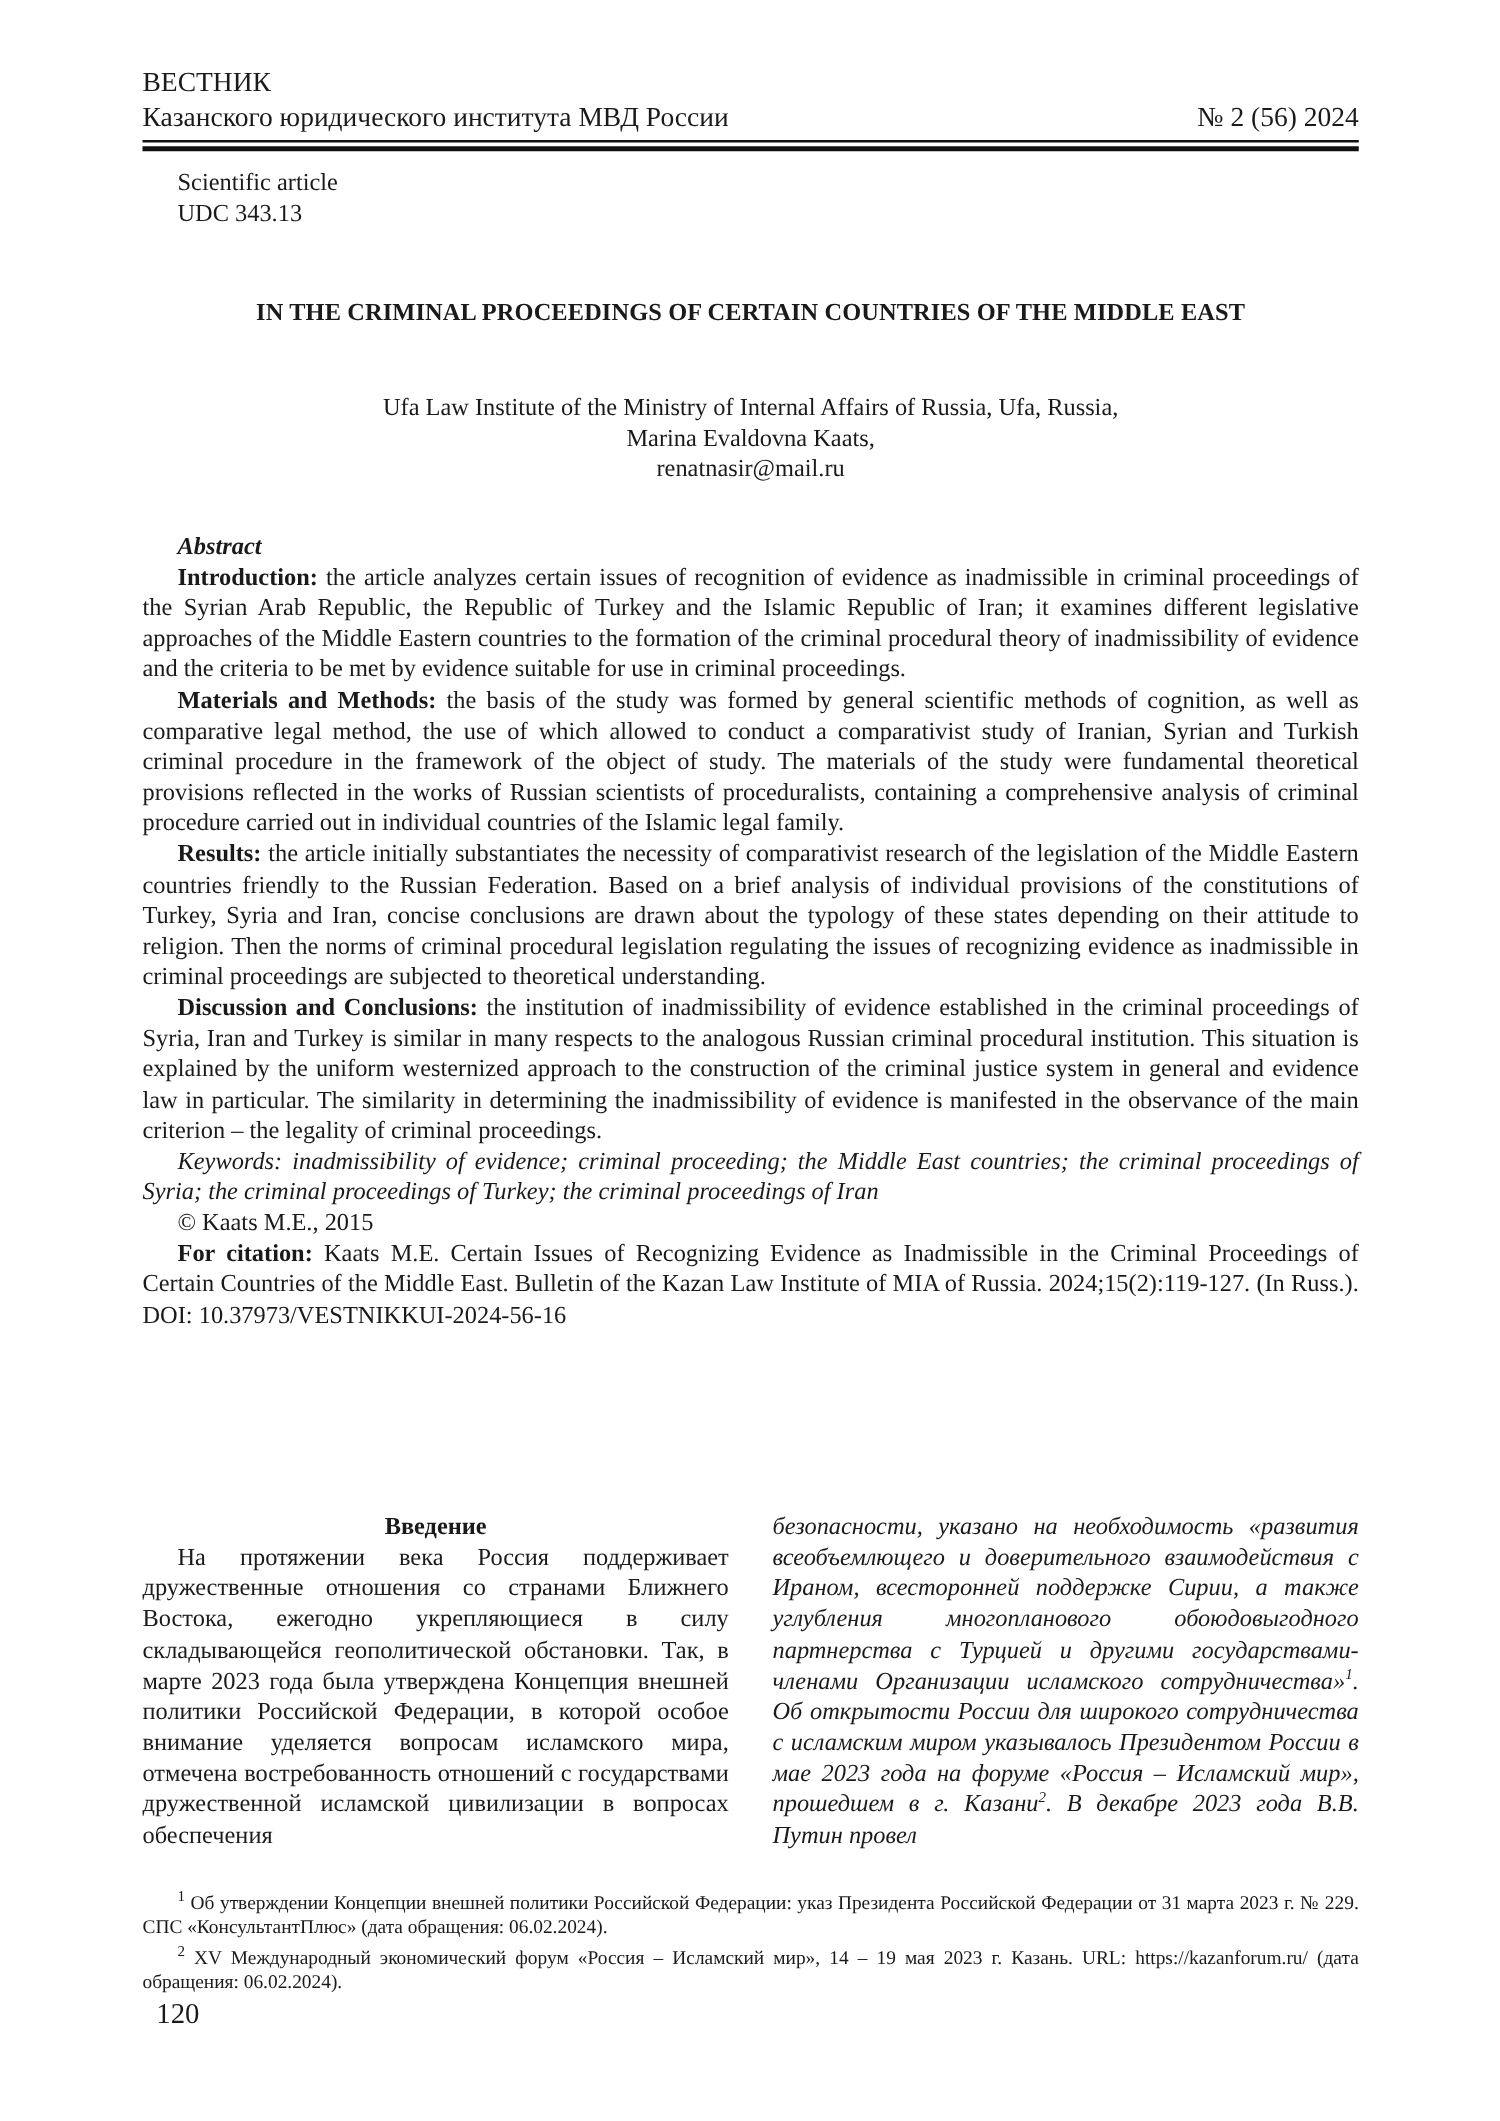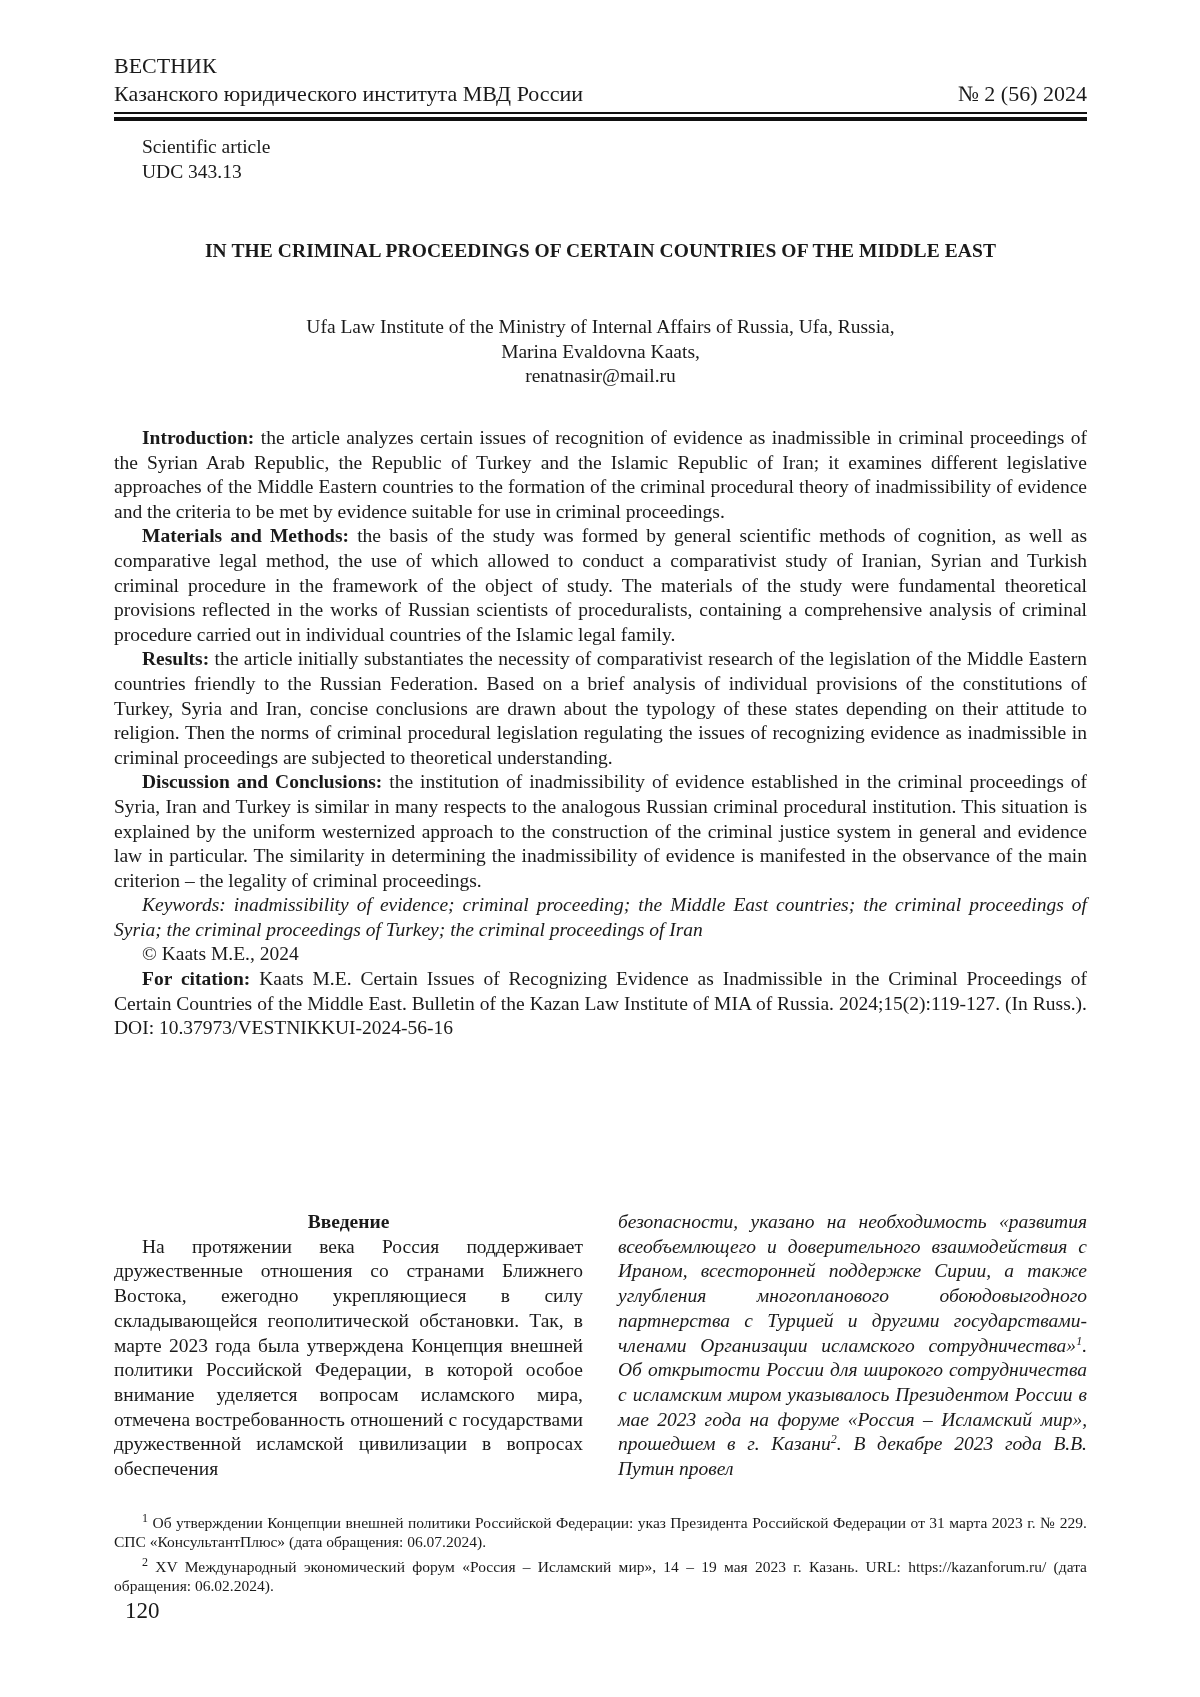--- a/index.html
+++ b/index.html
@@ -67,38 +67,39 @@
     <div>IN THE CRIMINAL PROCEEDINGS OF CERTAIN COUNTRIES OF THE MIDDLE EAST</div>
   </div>
 
   <div class="author">
     <div>Ufa Law Institute of the Ministry of Internal Affairs of Russia, Ufa, Russia,</div>
     <div>Marina Evaldovna Kaats,</div>
     <div>renatnasir@mail.ru</div>
   </div>
 
   <div class="abstract">
+    <p class="ab-head">Abstract</p>
     <p><b>Introduction:</b><span> the article analyzes certain issues of recognition of evidence as inadmissible in criminal proceedings of the Syrian Arab Republic, the Republic of Turkey and the Islamic Republic of Iran; it examines different legislative approaches of the Middle Eastern countries to the formation of the criminal procedural theory of inadmissibility of evidence and the criteria to be met by evidence suitable for use in criminal proceedings.</span></p>
     <p><b>Materials and Methods:</b><span> the basis of the study was formed by general scientific methods of cognition, as well as comparative legal method, the use of which allowed to conduct a comparativist study of Iranian, Syrian and Turkish criminal procedure in the framework of the object of study. The materials of the study were fundamental theoretical provisions reflected in the works of Russian scientists of proceduralists, containing a comprehensive analysis of criminal procedure carried out in individual countries of the Islamic legal family.</span></p>
     <p><b>Results:</b><span> the article initially substantiates the necessity of comparativist research of the legislation of the Middle Eastern countries friendly to the Russian Federation. Based on a brief analysis of individual provisions of the constitutions of Turkey, Syria and Iran, concise conclusions are drawn about the typology of these states depending on their attitude to religion. Then the norms of criminal procedural legislation regulating the issues of recognizing evidence as inadmissible in criminal proceedings are subjected to theoretical understanding.</span></p>
     <p><b>Discussion and Conclusions:</b><span> the institution of inadmissibility of evidence established in the criminal proceedings of Syria, Iran and Turkey is similar in many respects to the analogous Russian criminal procedural institution. This situation is explained by the uniform westernized approach to the construction of the criminal justice system in general and evidence law in particular. The similarity in determining the inadmissibility of evidence is manifested in the observance of the main criterion – the legality of criminal proceedings.</span></p>
     <p class="kw">Keywords: inadmissibility of evidence; criminal proceeding; the Middle East countries; the criminal proceedings of Syria; the criminal proceedings of Turkey; the criminal proceedings of Iran</p>
-    <p>© Kaats M.E., 2024</p>
+    <p>© Kaats M.E., 2015</p>
     <p><b>For citation:</b><span> Kaats M.E. Certain Issues of Recognizing Evidence as Inadmissible in the Criminal Proceedings of Certain Countries of the Middle East. Bulletin of the Kazan Law Institute of MIA of Russia. 2024;15(2):119-127. (In Russ.). DOI: 10.37973/VESTNIKKUI-2024-56-16</span></p>
   </div>
 
   <div class="cols">
     <div class="col">
       <h3>Введение</h3>
       <p>На протяжении века Россия поддерживает дружественные отношения со странами Ближнего Востока, ежегодно укрепляющиеся в силу складывающейся геополитической обстановки. Так, в марте 2023 года была утверждена Концепция внешней политики Российской Федерации, в которой особое внимание уделяется вопросам исламского мира, отмечена востребованность отношений с государствами дружественной исламской цивилизации в вопросах обеспечения</p>
     </div>
     <div class="col">
       <p class="noind"><span>безопасности, указано на необходимость «развития всеобъемлющего и доверительного взаимодействия с Ираном, всесторонней поддержке Сирии, а также углубления многопланового обоюдовыгодного партнерства с Турцией и другими государствами-членами Организации исламского сотрудничества»</span><sup>1</sup><span>. Об открытости России для широкого сотрудничества с исламским миром указывалось Президентом России в мае 2023 года на форуме «Россия – Исламский мир», прошедшем в г. Казани</span><sup>2</sup><span>. В декабре 2023 года В.В. Путин провел</span></p>
     </div>
   </div>
 
   <div class="footnotes">
-    <p><sup>1</sup><span> Об утверждении Концепции внешней политики Российской Федерации: указ Президента Российской Федерации от 31 марта 2023 г. № 229. СПС «КонсультантПлюс» (дата обращения: 06.07.2024).</span></p>
+    <p><sup>1</sup><span> Об утверждении Концепции внешней политики Российской Федерации: указ Президента Российской Федерации от 31 марта 2023 г. № 229. СПС «КонсультантПлюс» (дата обращения: 06.02.2024).</span></p>
     <p><sup>2</sup><span> XV Международный экономический форум «Россия – Исламский мир», 14 – 19 мая 2023 г. Казань. URL: https://kazanforum.ru/ (дата обращения: 06.02.2024).</span></p>
   </div>
 
   <div class="pagenum">120</div>
 </div>
 
 </body></html>

